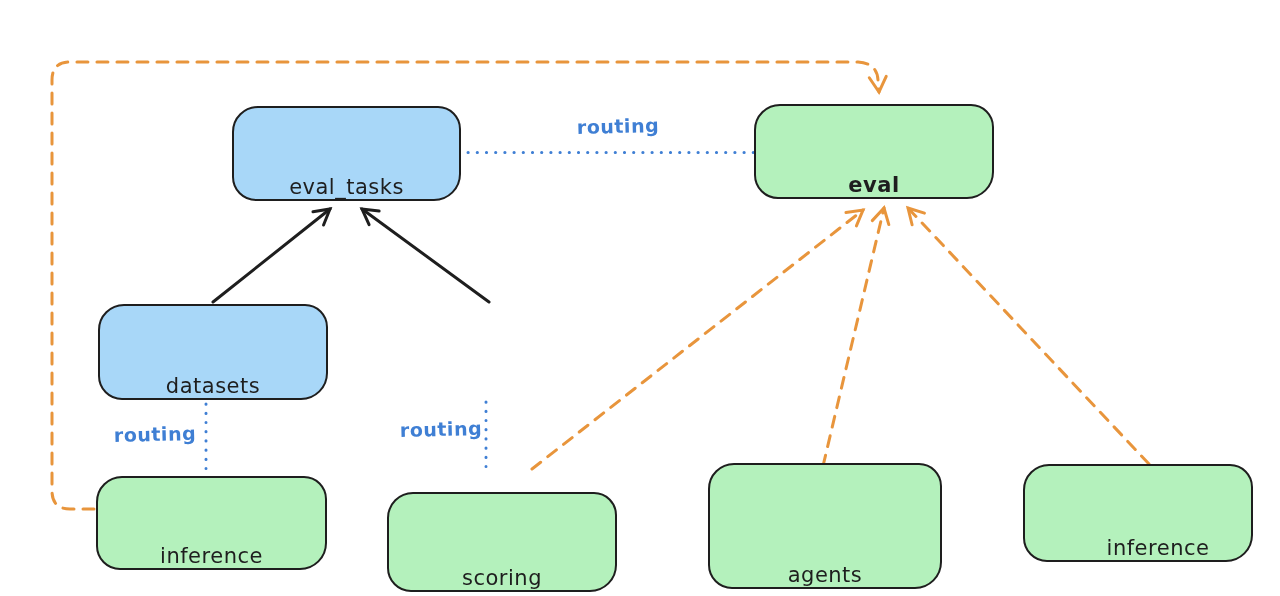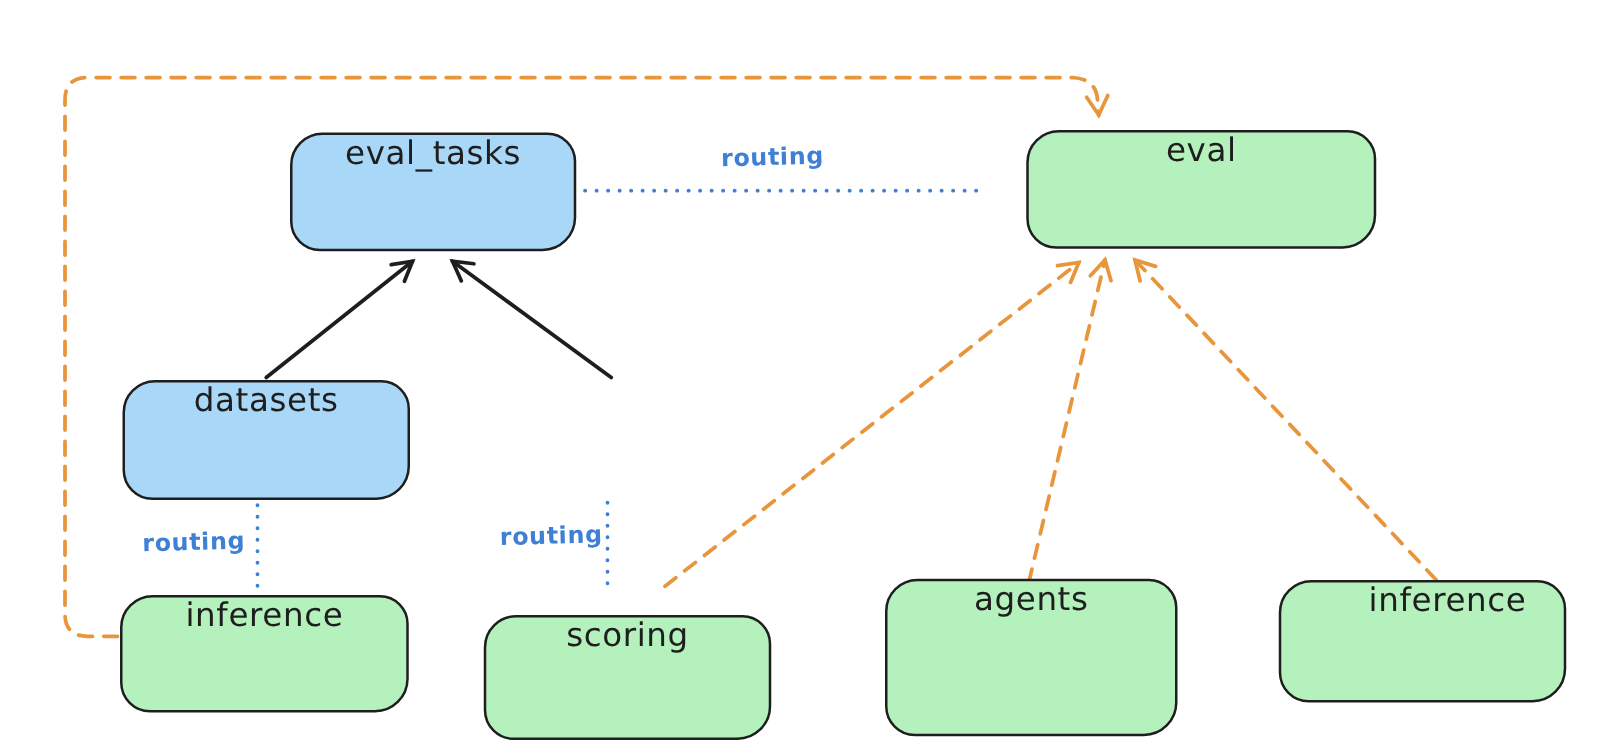--- a/index.html
+++ b/index.html
@@ -21,23 +21,23 @@
     width: 1280px;
     height: 596px;
     pointer-events: none;
   }
   .node {
     position: absolute;
     box-sizing: border-box;
     border: 2.5px solid var(--node_stroke, #1e1e1e);
     border-radius: 26px 23px 27px 24px;
     display: flex;
-    align-items: flex-start;
+    align-items: flex-end;
     justify-content: center;
-    font-size: 26px;
+    font-size: 21px;
     letter-spacing: 0.5px;
     color: var(--node_stroke, #1e1e1e);
   }
   .node.blue  { background: var(--blue_fill, #a8d7f8); }
   .node.green { background: var(--green_fill, #b4f1bc); }
   .edge-label {
     position: absolute;
     font-size: 19px;
     font-weight: 700;
     letter-spacing: 0.5px;
@@ -92,21 +92,21 @@
     <path class="dashed-arrow" d="M 94 509 L 70 509 Q 52 509 52 491 L 52 80 Q 52 62 70 62 L 858 62 Q 877 63 878 80 L 879 92" marker-end="url(#head-orange)"></path>
     <path class="dashed-arrow" d="M 532 469 L 863 210" marker-end="url(#head-orange)"></path>
     <path class="dashed-arrow" d="M 823 466 L 884 208" marker-end="url(#head-orange)"></path>
     <path class="dashed-arrow" d="M 1149 464 L 908 208" marker-end="url(#head-orange)"></path>
   </svg>
 
   <div class="node blue" style="left:232px; top:106px; width:229px; height:95px;">
     <span>eval_tasks</span>
   </div>
 
-  <div class="node green" style="left:821px; top:104px; width:280px; height:95px;">
+  <div class="node green" style="left:754px; top:104px; width:240px; height:95px;font-weight:bold;">
     <span>eval</span>
   </div>
 
   <div class="node blue" style="left:98px; top:304px; width:230px; height:96px;">
     <span>datasets</span>
   </div>
 
 
   <div class="node green" style="left:96px; top:476px; width:231px; height:94px;">
     <span>inference</span>

